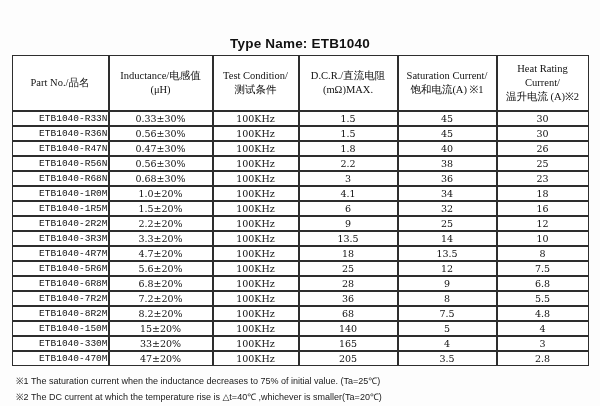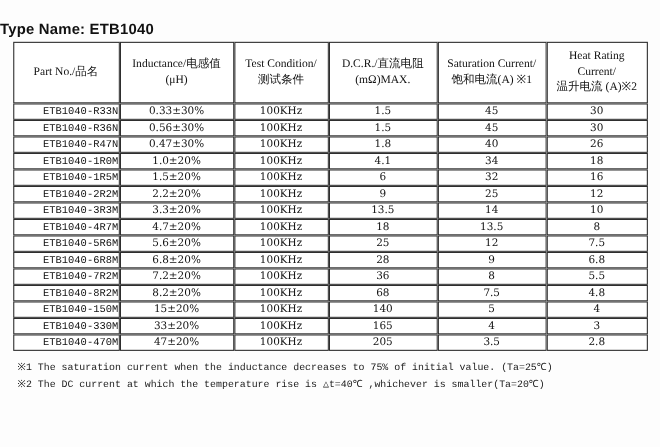--- a/index.html
+++ b/index.html
@@ -5,25 +5,27 @@
   * { box-sizing: border-box; margin: 0; padding: 0; }
   html, body {
     width: 600px; height: 406px;
     background: #fdfdfd;
     color: #111;
     font-family: "Liberation Serif", serif;
     overflow: hidden;
   }
   .page { width: 600px; height: 406px; position: relative; }
   .title {
+    text-align: center;
     font-family: "Liberation Sans", sans-serif;
     font-weight: bold;
     font-size: 13.5px;
-    padding-top: 19px;
+    padding-top: 8px;
     letter-spacing: 0.2px;
+    margin-top: 28px;
   }
   table.spec {
     margin: 4px auto 0 auto;
     width: 577px;
     table-layout: fixed;
     border-collapse: separate;
     border-spacing: 0;
   }
   table.spec th, table.spec td {
     border: 1px solid #2e2e2e;
@@ -48,21 +50,21 @@
     line-height: 12px;
     padding: 0;
   }
   table.spec td:first-child {
     font-family: "Liberation Mono", monospace;
     font-size: 9.5px;
     text-align: right;
   }
   .footnotes { margin: 7px 0 0 16px; }
   .footnote {
-    font-family: Liberation Mono, monospace;
+    font-family: Liberation Sans, sans-serif;
     font-size: 9px;
     line-height: 16px;
     color: #1a1a1a;
     white-space: nowrap;
   }
   col.c0 { width: 97px; }
   col.c1 { width: 104px; }
   col.c2 { width: 86px; }
   col.c3 { width: 99px; }
   col.c4 { width: 99px; }
@@ -118,20 +120,36 @@
         </tr>
         <tr>
           <td>ETB1040-R47N</td>
           <td>0.47±30%</td>
           <td>100KHz</td>
           <td>1.8</td>
           <td>40</td>
           <td>26</td>
         </tr>
         <tr>
+          <td>ETB1040-R56N</td>
+          <td>0.56±30%</td>
+          <td>100KHz</td>
+          <td>2.2</td>
+          <td>38</td>
+          <td>25</td>
+        </tr>
+        <tr>
+          <td>ETB1040-R68N</td>
+          <td>0.68±30%</td>
+          <td>100KHz</td>
+          <td>3</td>
+          <td>36</td>
+          <td>23</td>
+        </tr>
+        <tr>
           <td>ETB1040-1R0M</td>
           <td>1.0±20%</td>
           <td>100KHz</td>
           <td>4.1</td>
           <td>34</td>
           <td>18</td>
         </tr>
         <tr>
           <td>ETB1040-1R5M</td>
           <td>1.5±20%</td>

